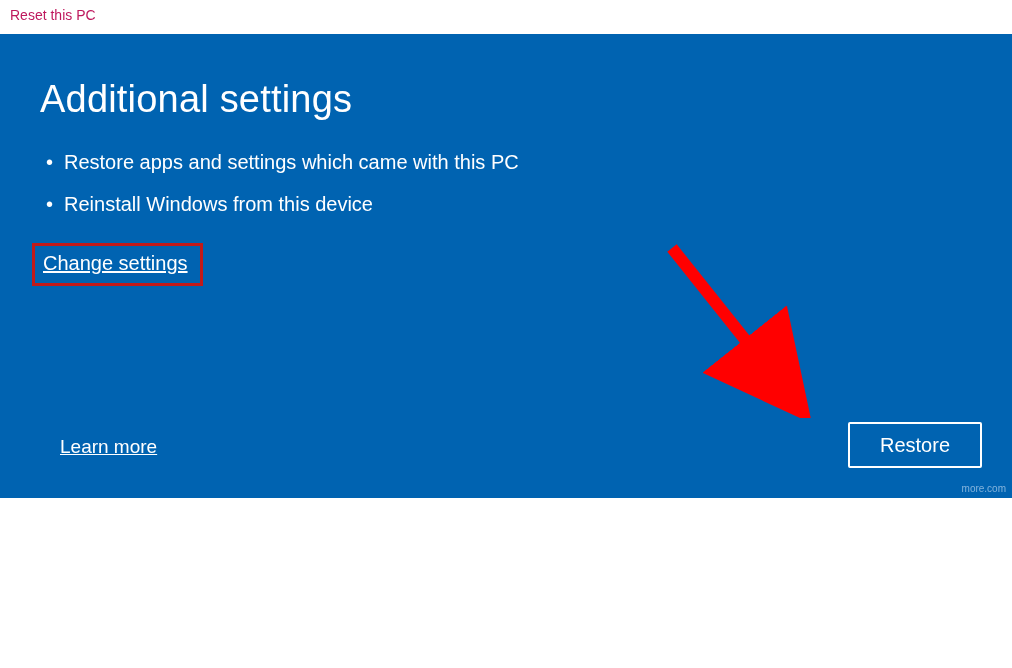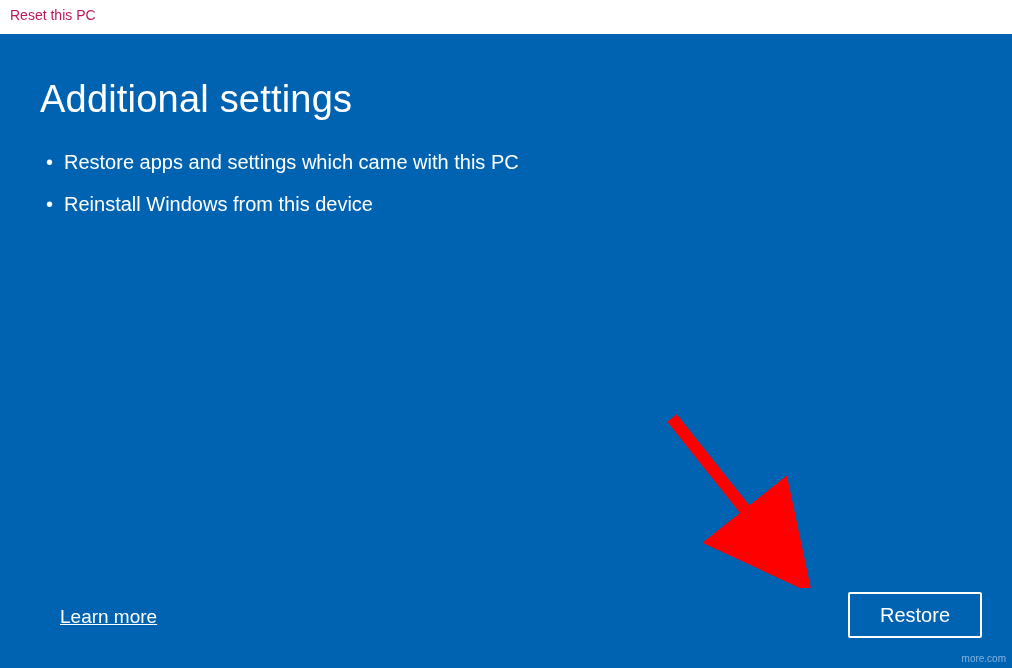--- a/index.html
+++ b/index.html
@@ -18,21 +18,21 @@
       height: 34px;
       background: #fff;
       color: #be185d;
       font-size: 14px;
       padding: 7px 10px 0 10px;
       border-bottom: 1px solid #fff;
     }
     .panel {
       position: relative;
       width: 1012px;
-      height: 634px;
+      height: 464px;
       background: #0063b1;
       color: #fff;
       padding: 44px 24px 30px 40px;
     }
     .heading {
       font-size: 38px;
       font-weight: 300;
       margin-bottom: 28px;
       letter-spacing: 0.2px;
     }
@@ -133,20 +133,23 @@
 <div class="panel">
 
   <h1 class="heading">Additional settings</h1>
 
 
   <ul class="settings-list">
     <li>Restore apps and settings which came with this PC</li>
     <li>Reinstall Windows from this device</li>
   </ul>
 
+  <div class="change-link-wrap">
+    <a class="link">Change settings</a>
+  </div>
 
   <a class="learn-more">Learn more</a>
 
   <svg class="arrow" width="180" height="180" viewBox="0 0 180 180">
     <defs>
       <marker id="ah" markerWidth="9" markerHeight="9" refX="5" refY="4.5" orient="auto">
         <polygon points="0,0 9,4.5 0,9" fill="#ff0000"></polygon>
       </marker>
     </defs>
     <line x1="30" y1="10" x2="140" y2="148" stroke="#ff0000" stroke-width="12" marker-end="url(#ah)"></line>

